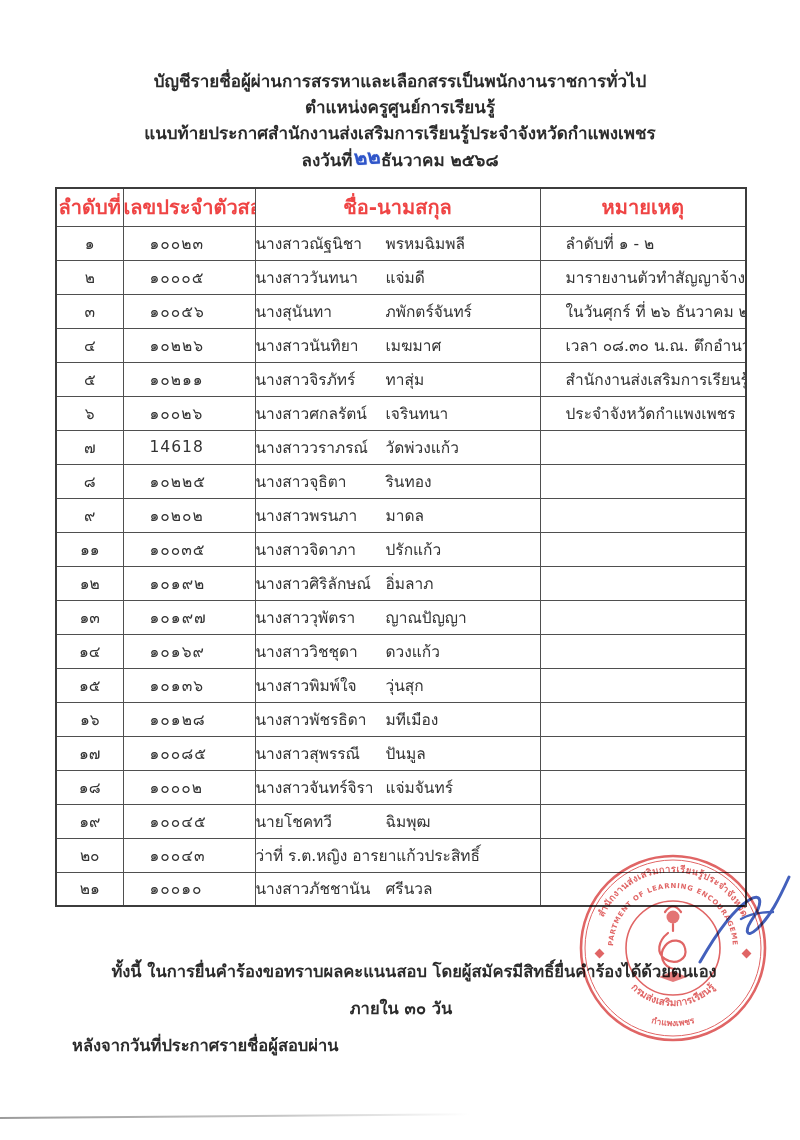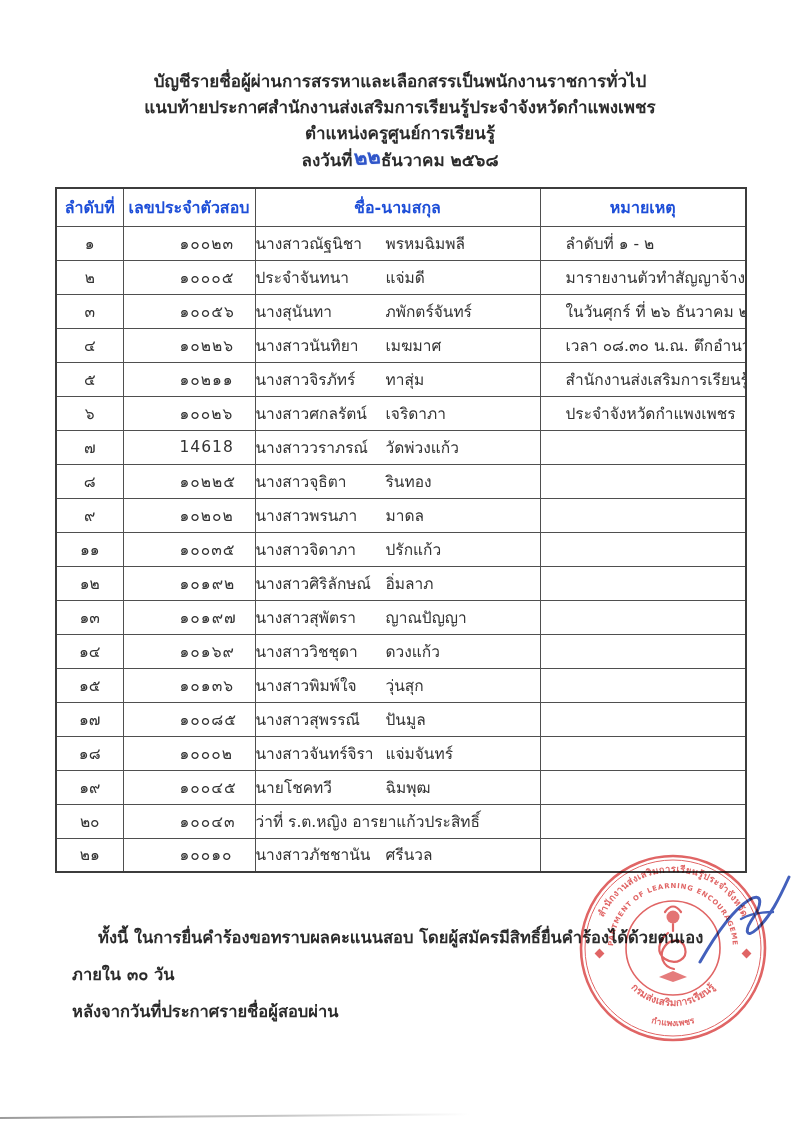--- a/index.html
+++ b/index.html
@@ -16,51 +16,51 @@
   .date-line { font-size:17px; font-weight:bold; }
   .handwritten-day {
     display:inline-block; color:#2f55c9; font-size:20px; font-weight:bold;
     transform:rotate(-4deg); position:relative; top:-2px; margin:0 1px;
     text-shadow:0 0 1px rgba(47,85,201,.55);
   }
 
   
   table { border-collapse:collapse; table-layout:fixed; width:690px; margin:14px 0 0 55px; border:2px solid #3c3c3c; }
   th, td { border:1px solid #4f4f4f; overflow:hidden; white-space:nowrap; }
-  th { height:38px; font-size:16px; font-weight:bold; text-align:center; color:#1d4ed8; }
+  th { height:38px; font-size:20px; font-weight:bold; text-align:center; color:#ef4444; }
   td { height:34px; font-size:15.5px; vertical-align:middle; color:#333333; }
   td.c-order { text-align:center; }
-  td.c-id { padding-left:56px; letter-spacing:1px; }
+  td.c-id { padding-left:26px; letter-spacing:1px; }
   td.c-name { }
   .fname { display:inline-block; min-width:130px; }
   td.c-remark { padding-left:25px; }
 
   
   .footer { margin:46px 70px 0 72px; font-size:16.5px; font-weight:bold; line-height:37px; color:#2b2b2b; }
-  .footer .l1 { text-indent:26px; }
+  .footer .l1 { text-indent:26px;text-align:center; }
 
   
   .stamp { position:absolute; left:576px; top:851px; width:194px; height:194px; mix-blend-mode:multiply; opacity:.88; }
   .stamp text { font-family:"DejaVu Sans","Liberation Sans",sans-serif; fill:#dc4f4f; font-weight:bold; }
   .sig-overlay { position:absolute; left:0; top:0; width:800px; height:1140px; pointer-events:none; mix-blend-mode:multiply; }
 
   
   .scan-edge { position:absolute; left:-3px; top:1117px; width:472px; height:2px;
     background:linear-gradient(90deg,#9a9a9a,#c6c6c6 60%,rgba(205,205,205,0));
     transform:rotate(-0.45deg); transform-origin:left center; }
 </style>
 </head>
 <body>
 
 <div class="page">
 
   <header class="titles">
     <div>บัญชีรายชื่อผู้ผ่านการสรรหาและเลือกสรรเป็นพนักงานราชการทั่วไป</div>
+    <div>ตำแหน่งครูศูนย์การเรียนรู้</div>
     <div>แนบท้ายประกาศสำนักงานส่งเสริมการเรียนรู้ประจำจังหวัดกำแพงเพชร</div>
-    <div>ตำแหน่งครูศูนย์การเรียนรู้</div>
     <div class="date-line"><span>ลงวันที่</span><span class="handwritten-day">๒๒</span><span>ธันวาคม ๒๕๖๘</span></div>
   </header>
 
   <table>
     <colgroup>
       <col style="width:67px">
         <col style="width:132px">
         <col style="width:285px">
         <col style="width:206px">
     </colgroup>
@@ -79,21 +79,21 @@
       <td class="c-name">
         <span class="fname">นางสาวณัฐนิชา</span><span class="lname">พรหมฉิมพลี</span>
       </td>
       <td class="c-remark">ลำดับที่ ๑ - ๒</td>
     </tr>
 
     <tr>
       <td class="c-order">๒</td>
       <td class="c-id">๑๐๐๐๕</td>
       <td class="c-name">
-        <span class="fname">ประจำจันทนา</span><span class="lname">แจ่มดี</span>
+        <span class="fname">นางสาววันทนา</span><span class="lname">แจ่มดี</span>
       </td>
       <td class="c-remark">มารายงานตัวทำสัญญาจ้าง</td>
     </tr>
 
     <tr>
       <td class="c-order">๓</td>
       <td class="c-id">๑๐๐๕๖</td>
       <td class="c-name">
         <span class="fname">นางสุนันทา</span><span class="lname">ภพักตร์จันทร์</span>
       </td>
@@ -115,21 +115,21 @@
       <td class="c-name">
         <span class="fname">นางสาวจิรภัทร์</span><span class="lname">ทาสุ่ม</span>
       </td>
       <td class="c-remark">สำนักงานส่งเสริมการเรียนรู้</td>
     </tr>
 
     <tr>
       <td class="c-order">๖</td>
       <td class="c-id">๑๐๐๒๖</td>
       <td class="c-name">
-        <span class="fname">นางสาวศกลรัตน์</span><span class="lname">เจริดาภา</span>
+        <span class="fname">นางสาวศกลรัตน์</span><span class="lname">เจรินทนา</span>
       </td>
       <td class="c-remark">ประจำจังหวัดกำแพงเพชร</td>
     </tr>
 
     <tr>
       <td class="c-order">๗</td>
       <td class="c-id">14618</td>
       <td class="c-name">
         <span class="fname">นางสาววราภรณ์</span><span class="lname">วัดพ่วงแก้ว</span>
       </td>
@@ -170,21 +170,21 @@
       <td class="c-name">
         <span class="fname">นางสาวศิริลักษณ์</span><span class="lname">อิ่มลาภ</span>
       </td>
       <td class="c-remark"></td>
     </tr>
 
     <tr>
       <td class="c-order">๑๓</td>
       <td class="c-id">๑๐๑๙๗</td>
       <td class="c-name">
-        <span class="fname">นางสาวสุพัตรา</span><span class="lname">ญาณปัญญา</span>
+        <span class="fname">นางสาววุพัตรา</span><span class="lname">ญาณปัญญา</span>
       </td>
       <td class="c-remark"></td>
     </tr>
 
     <tr>
       <td class="c-order">๑๔</td>
       <td class="c-id">๑๐๑๖๙</td>
       <td class="c-name">
         <span class="fname">นางสาววิชชุดา</span><span class="lname">ดวงแก้ว</span>
       </td>
@@ -193,20 +193,28 @@
 
     <tr>
       <td class="c-order">๑๕</td>
       <td class="c-id">๑๐๑๓๖</td>
       <td class="c-name">
         <span class="fname">นางสาวพิมพ์ใจ</span><span class="lname">วุ่นสุก</span>
       </td>
       <td class="c-remark"></td>
     </tr>
 
+    <tr>
+      <td class="c-order">๑๖</td>
+      <td class="c-id">๑๐๑๒๘</td>
+      <td class="c-name">
+        <span class="fname">นางสาวพัชรธิดา</span><span class="lname">มทีเมือง</span>
+      </td>
+      <td class="c-remark"></td>
+    </tr>
 
     <tr>
       <td class="c-order">๑๗</td>
       <td class="c-id">๑๐๐๘๕</td>
       <td class="c-name">
         <span class="fname">นางสาวสุพรรณี</span><span class="lname">ปันมูล</span>
       </td>
       <td class="c-remark"></td>
     </tr>
 

